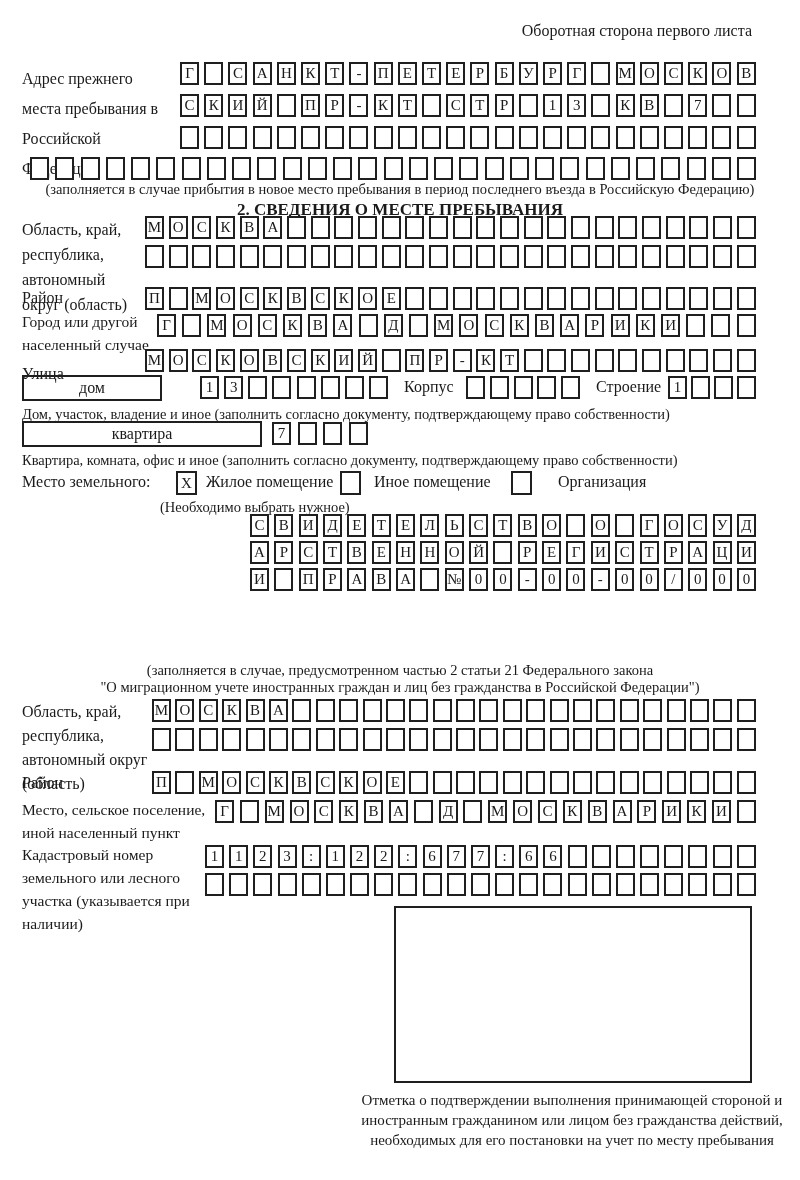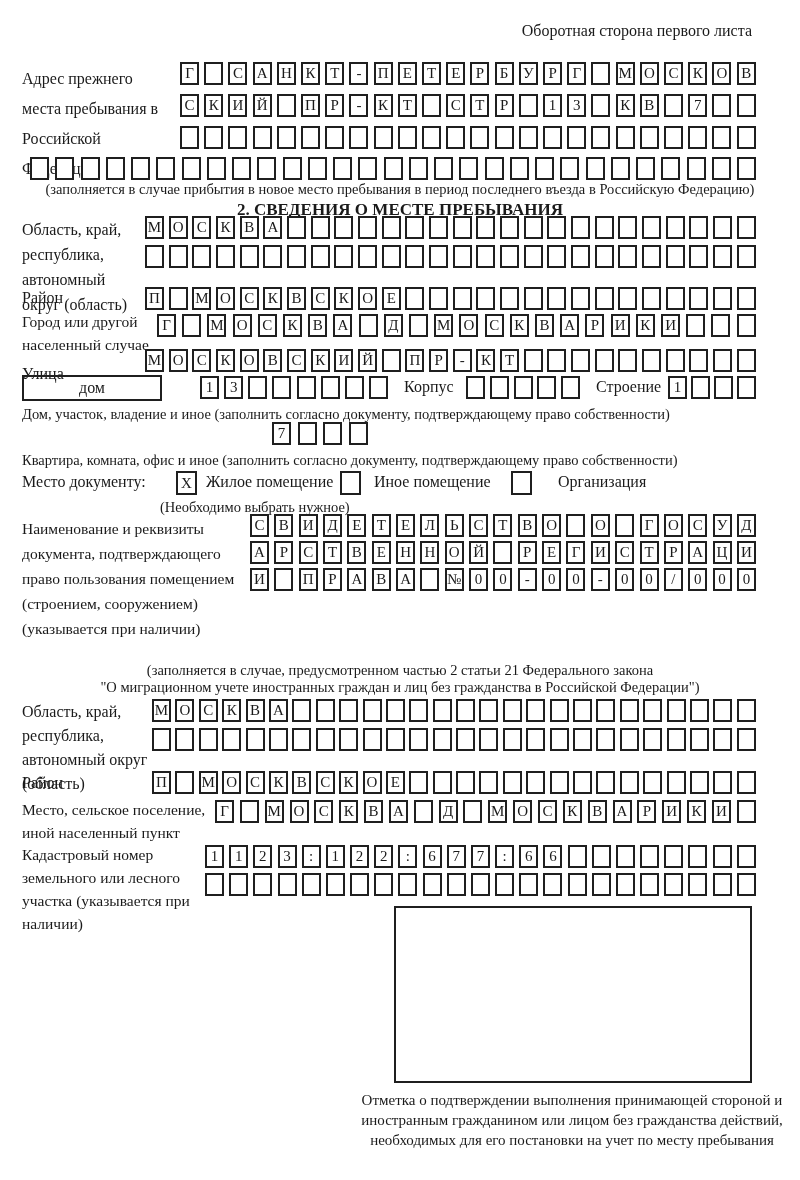--- a/index.html
+++ b/index.html
@@ -309,38 +309,38 @@
     </div>
   <div class="abs" style="top:378px;left:596px;font-size:16px;">Строение</div>
   <div class="cellrow" style="top:376px;left:668px;width:88px;">
       <div class="cell">1</div>
       <div class="cell"></div>
       <div class="cell"></div>
       <div class="cell"></div>
     </div>
   <div class="caption" style="top:406px;left:22px;">Дом, участок, владение и иное (заполнить согласно документу, подтверждающему право собственности)</div>
 
+  <div class="bigfield" style="top:421px;left:22px;width:240px;">квартира</div>
   <div class="cellrow" style="top:422px;left:272px;width:96px;">
       <div class="cell">7</div>
       <div class="cell"></div>
       <div class="cell"></div>
       <div class="cell"></div>
     </div>
   <div class="caption" style="top:452px;left:22px;">Квартира, комната, офис и иное (заполнить согласно документу, подтверждающему право собственности)</div>
 
-  <div class="abs" style="top:473px;left:22px;font-size:16px;">Место документу:</div>
+  <div class="abs" style="top:473px;left:22px;font-size:16px;">Место земельного:</div>
   <div class="checkbox" style="top:471px;left:176px;">X</div>
   <div class="abs" style="top:473px;left:206px;font-size:16px;">Жилое помещение</div>
   <div class="checkbox" style="top:471px;left:340px;"></div>
   <div class="abs" style="top:473px;left:374px;font-size:16px;">Иное помещение</div>
   <div class="checkbox" style="top:471px;left:511px;"></div>
   <div class="abs" style="top:473px;left:558px;font-size:16px;">Организация</div>
   <div class="caption" style="top:499px;left:160px;width:380px;text-align:left;">(Необходимо выбрать нужное)</div>
 
-  <div class="label-sm" style="top:516px;left:22px;width:220px;line-height:25px;">Наименование и реквизиты документа, подтверждающего право пользования помещением (строением, сооружением) (указывается при наличии)</div>
   <div class="cellrow" style="top:514px;left:250px;width:506px;">
       <div class="cell">С</div>
       <div class="cell">В</div>
       <div class="cell">И</div>
       <div class="cell">Д</div>
       <div class="cell">Е</div>
       <div class="cell">Т</div>
       <div class="cell">Е</div>
       <div class="cell">Л</div>
       <div class="cell">Ь</div>

